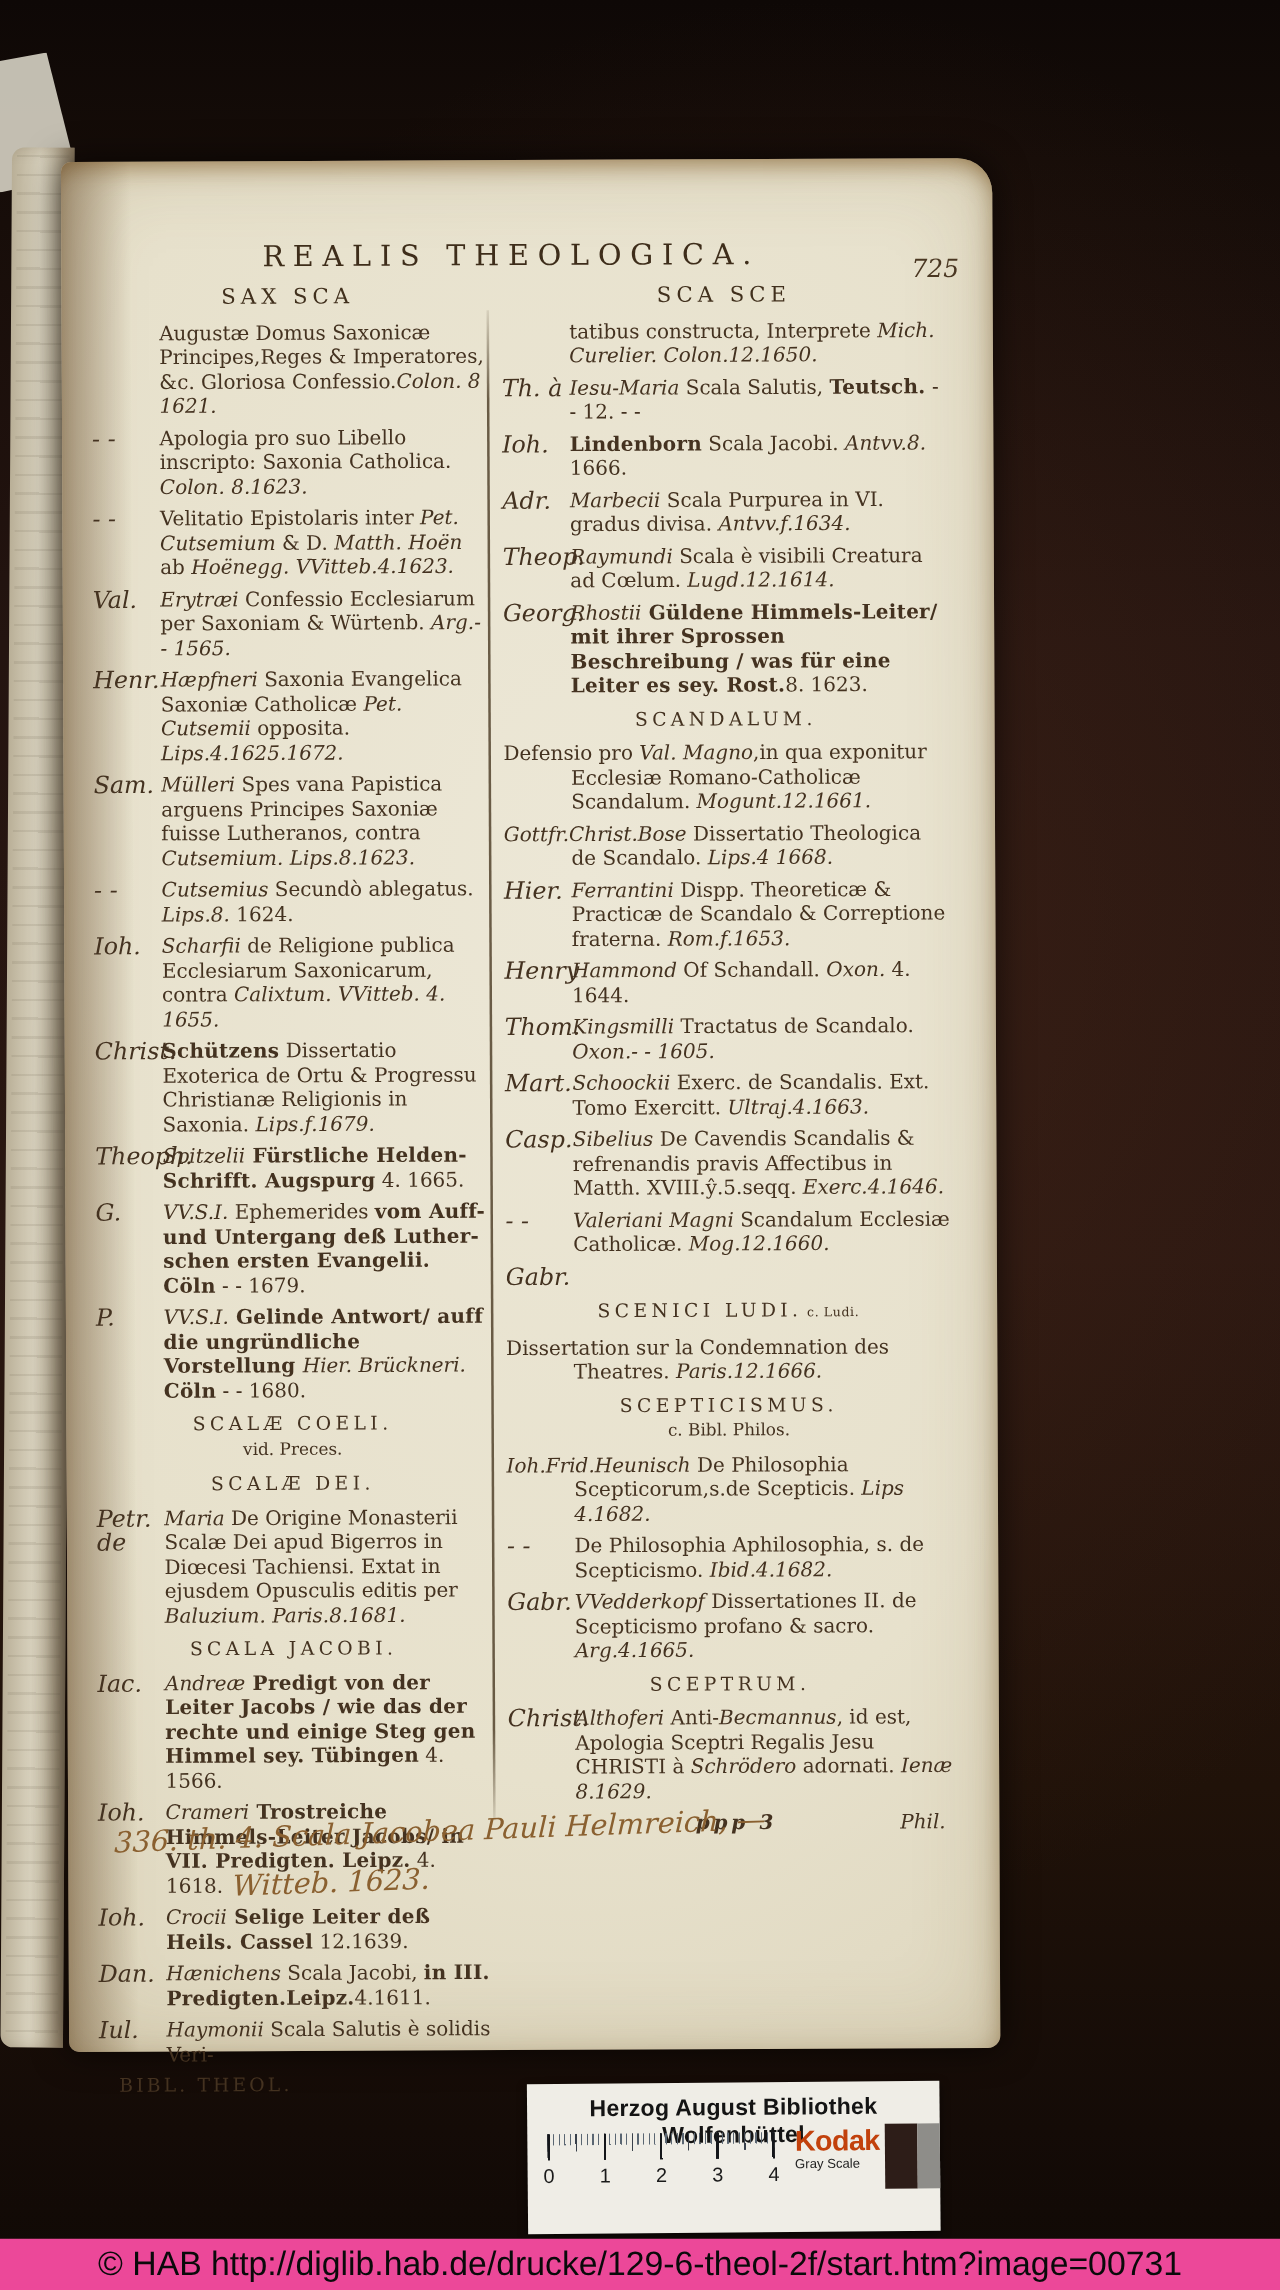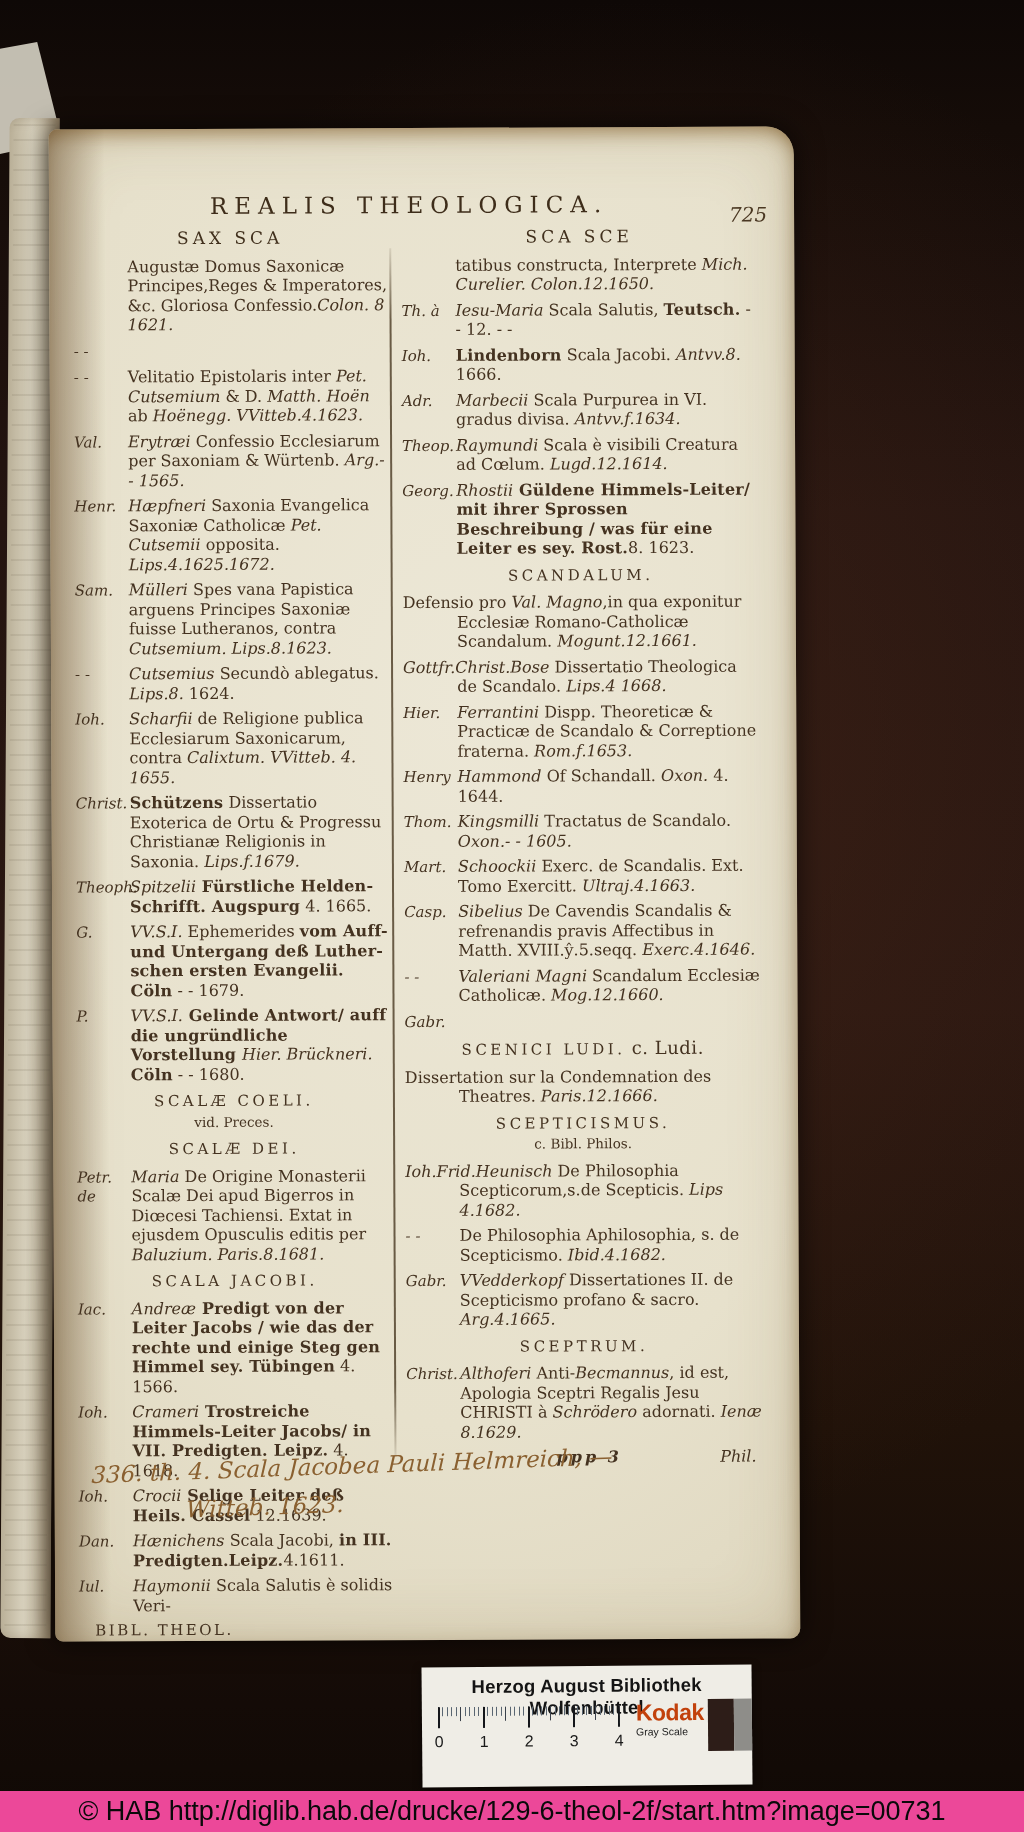--- a/index.html
+++ b/index.html
@@ -31,28 +31,28 @@
   .running-head{position:absolute;left:30px;top:64px;width:660px;text-align:center;
     font-size:23px;letter-spacing:7px;color:#3e2d1a;}
   .page-number{position:absolute;left:680px;top:76px;font-size:20px;color:#4a3722;font-style:italic;}
   .col-divider{position:absolute;left:340px;top:120px;width:2px;height:1208px;
     background:linear-gradient(180deg,rgba(62,45,22,.1),rgba(62,45,22,.75) 6%,rgba(62,45,22,.75) 94%,rgba(62,45,22,.1));}
   .col{position:absolute;top:100px;font-size:16px;line-height:19.5px;color:#443220;}
   .col-left{left:24px;width:314px;}
   .col-right{left:352px;width:356px;}
   .col-head{text-align:center;font-size:17px;letter-spacing:4px;margin-bottom:8px;color:#41301d;}
   .entry{display:flex;margin-bottom:6px;}
-  .elabel{width:54px;flex:none;font-style:italic;font-size:15px;padding-top:1px;}
+  .elabel{width:54px;flex:none;font-style:italic;font-size:19px;padding-top:1px;}
   .ebody{flex:1;}
   .plain{margin-bottom:6px;padding-left:54px;text-indent:-54px;}
   .it{font-style:italic;}
   .fr{font-weight:bold;letter-spacing:.2px;}
   .section{text-align:center;margin:7px 0 7px;}
   .stitle{font-size:15px;letter-spacing:3.5px;}
-  .sinline{font-size:18px;letter-spacing:.5px;}
+  .sinline{font-size:10px;letter-spacing:.5px;}
   .ssub{font-size:13.5px;margin-top:1px;}
   .bibl{letter-spacing:2.5px;font-size:15px;margin:3px 0 0 16px;}
   .sigrow{display:flex;justify-content:space-between;padding-left:150px;padding-right:6px;
     font-style:italic;margin-top:2px;}
   .sig{letter-spacing:3px;font-weight:bold;}
   .handwriting{position:absolute;left:36px;top:1318px;width:540px;color:#8a6030;
     font-style:italic;font-size:23px;line-height:38px;transform:rotate(-1.8deg) skewX(-4deg);}
   .hw2{margin-left:96px;}
   
   .kodak-label{position:absolute;left:422px;top:1666px;width:330px;height:120px;
@@ -96,20 +96,21 @@
 
     <div class="col col-left">
       <div class="col-head">SAX SCA</div>
       <div>
           <div class="entry">
             <div class="elabel"></div>
             <div class="ebody"><span class="rm">Augustæ Domus Saxonicæ Principes,Reges &amp; Imperatores, &amp;c. Gloriosa Confessio.</span><span class="it">Colon. 8 1621.</span></div>
           </div>
           <div class="entry">
             <div class="elabel">- -</div>
+            <div class="ebody"><span class="rm">Apologia pro suo Libello inscripto: Saxonia Catholica. </span><span class="it">Colon. 8.1623.</span></div>
           </div>
           <div class="entry">
             <div class="elabel">- -</div>
             <div class="ebody"><span class="rm">Velitatio Epistolaris inter </span><span class="it">Pet. Cutsemium</span><span class="rm"> &amp; D. </span><span class="it">Matth. Hoën</span><span class="rm"> ab </span><span class="it">Hoënegg. VVitteb.4.1623.</span></div>
           </div>
           <div class="entry">
             <div class="elabel">Val.</div>
             <div class="ebody"><span class="it">Erytræi</span><span class="rm"> Confessio Ecclesiarum per Saxoniam &amp; Würtenb. </span><span class="it">Arg.-- 1565.</span></div>
           </div>
           <div class="entry">

